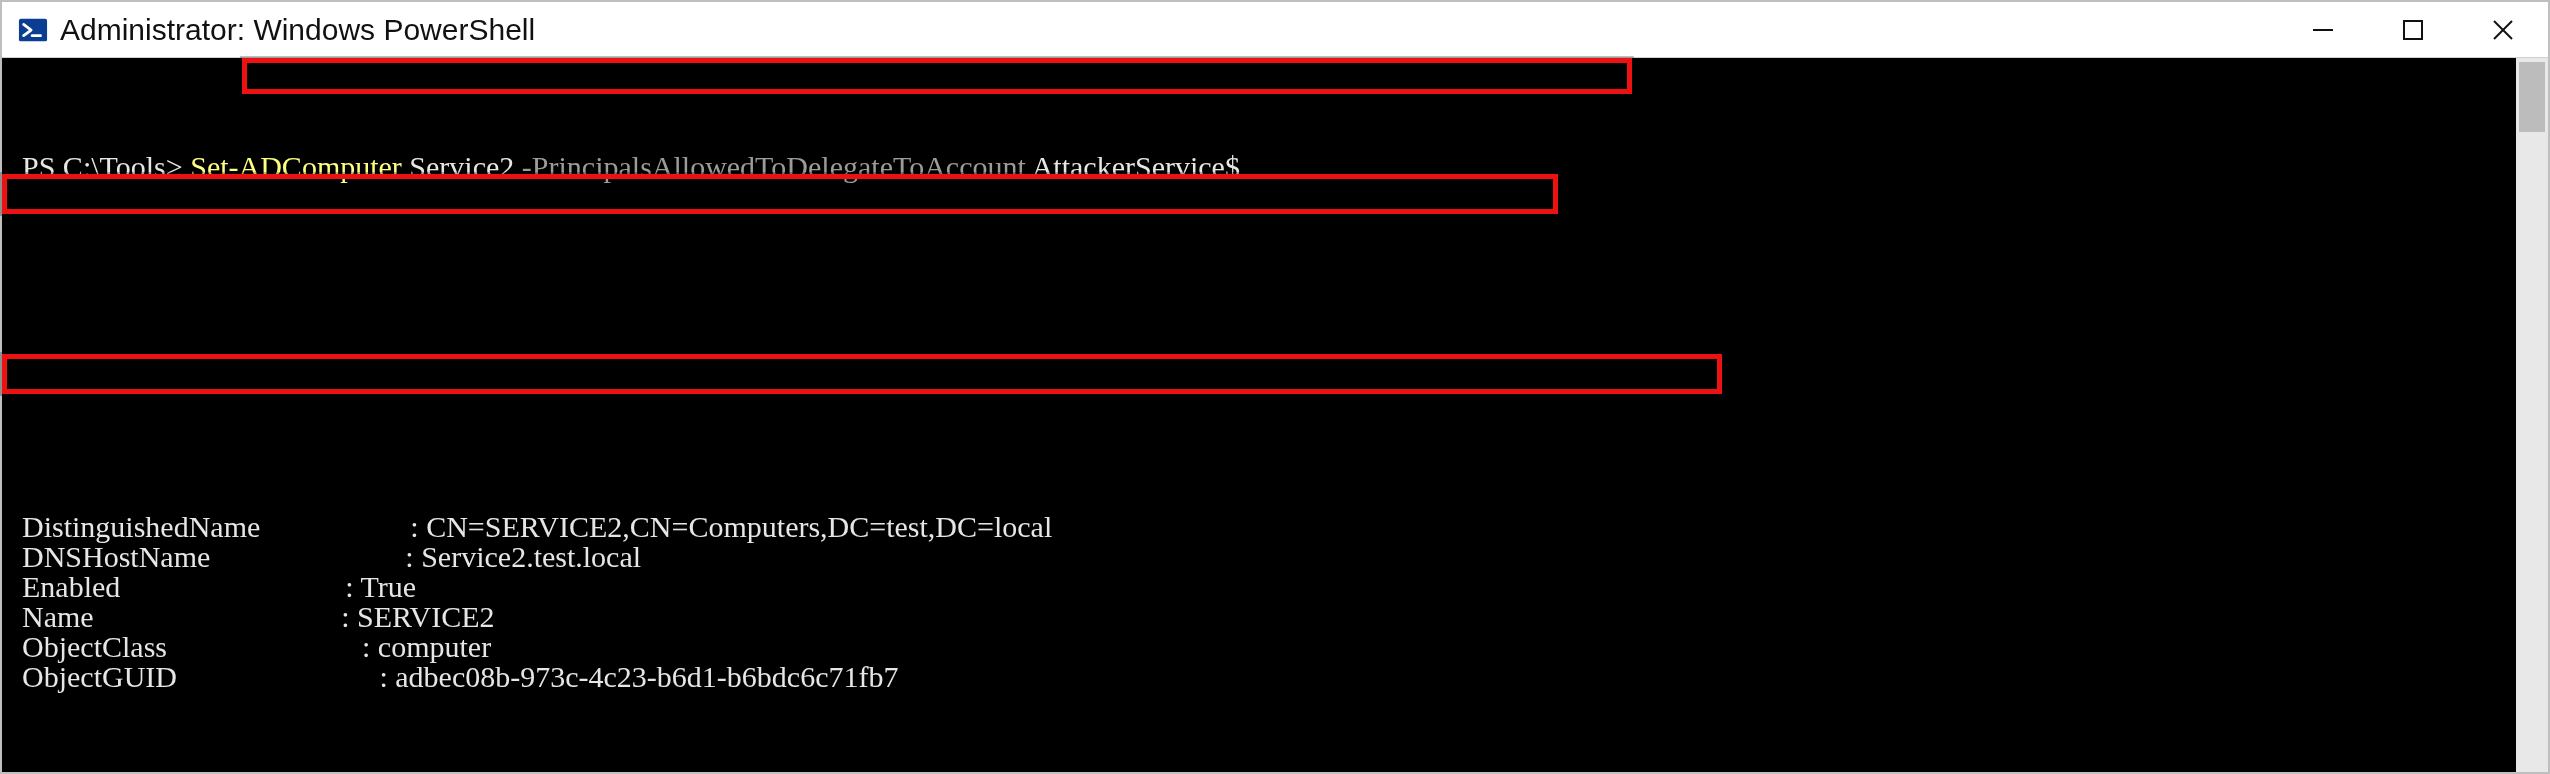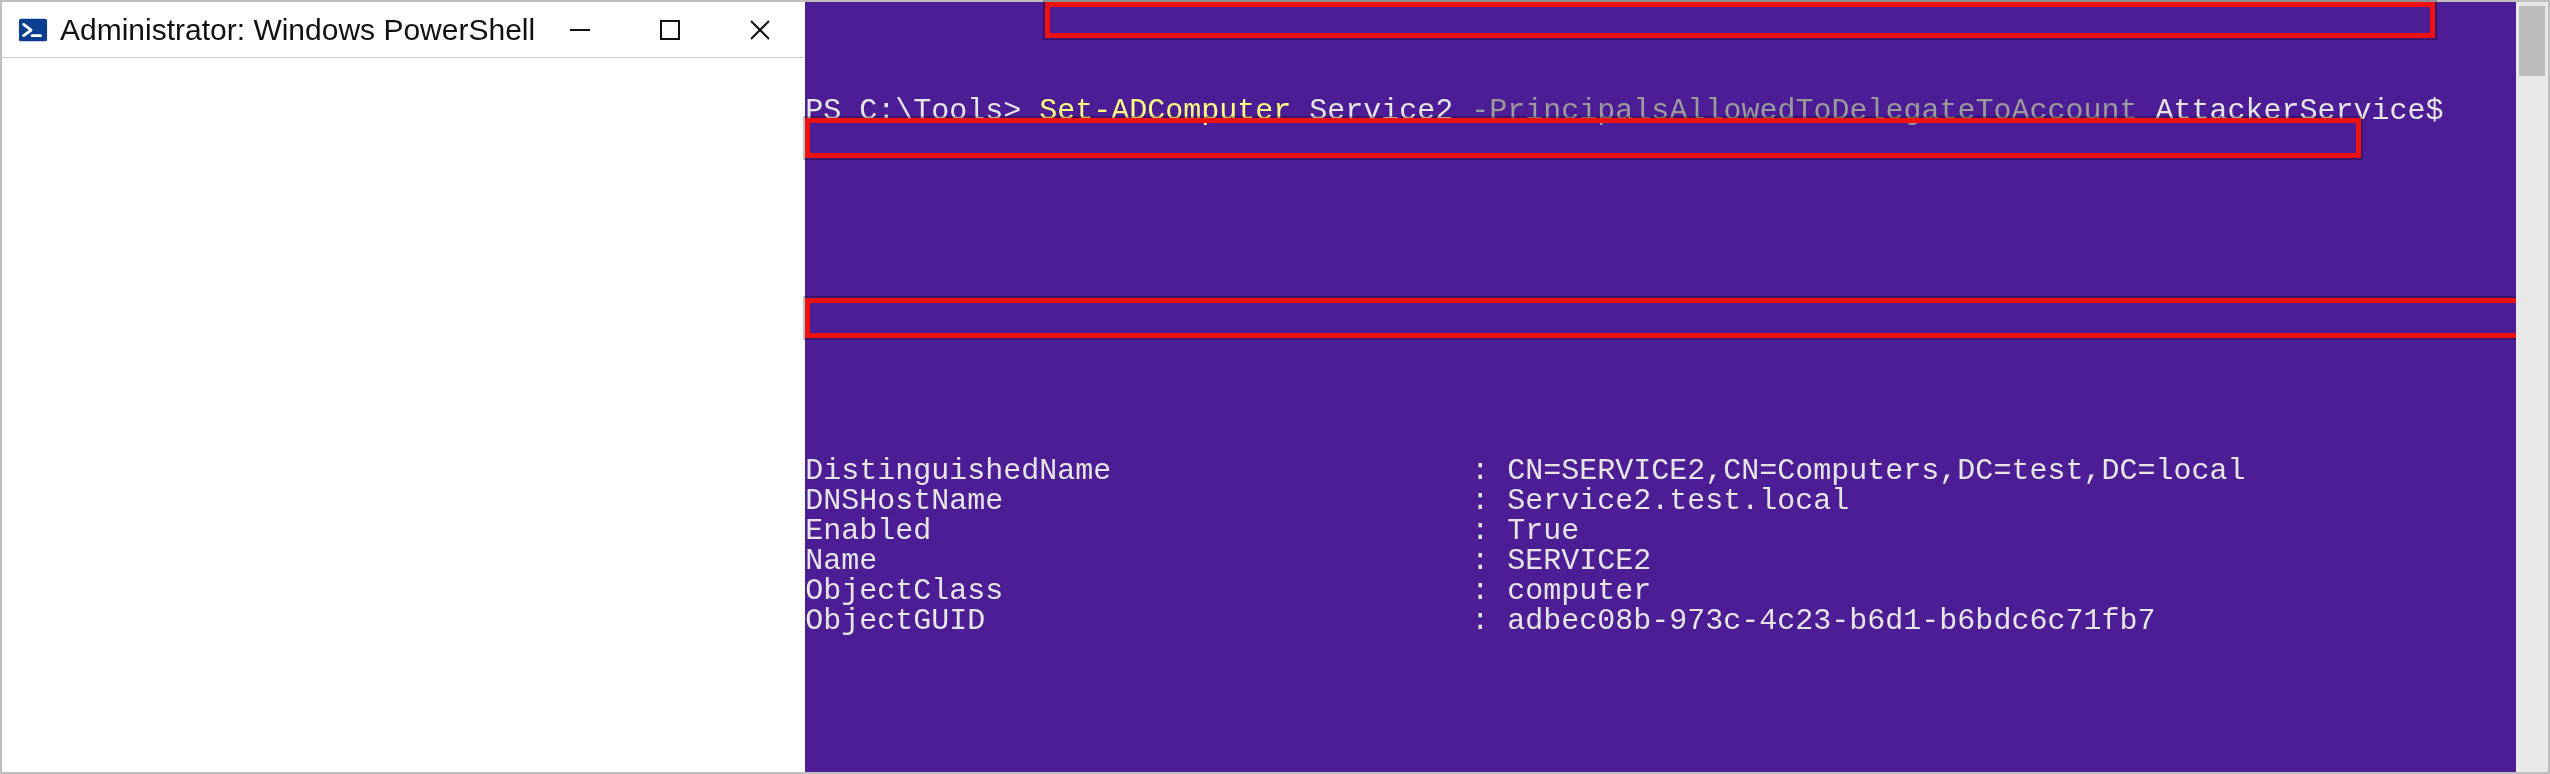--- a/index.html
+++ b/index.html
@@ -11,21 +11,21 @@
       height: 774px;
       font-family: "Segoe UI", sans-serif;
       overflow: hidden;
       background: #fff;
     }
     .window {
       width: 2550px;
       height: 774px;
       border: 2px solid #bfbfbf;
       display: flex;
-      flex-direction: row;
+      flex-direction: column;
       background: #fff;
     }
     .titlebar {
       height: 56px;
       display: flex;
       align-items: center;
       background: #ffffff;
       border-bottom: 1px solid #d0d0d0;
     }
     .titlebar .app-icon {
@@ -55,26 +55,26 @@
 
     
     .terminal-wrap {
       flex: 1 1 auto;
       display: flex;
       flex-direction: row;
       min-height: 0;
     }
     .terminal {
       flex: 1 1 auto;
-      background: #4c1d95;
+      background: #000000;
       color: #e6e6e6;
-      font-family: Liberation Mono, monospace;
+      font-family: Liberation Serif, serif;
       font-size: 30px;
       line-height: 1.0;
-      padding: 4px 0 0 0;
+      padding: 4px 0 0 20px;
       white-space: pre;
       position: relative;
     }
     .scrollbar {
       width: 32px;
       background: #e8e8e8;
       position: relative;
     }
     .scrollbar .thumb {
       position: absolute;

